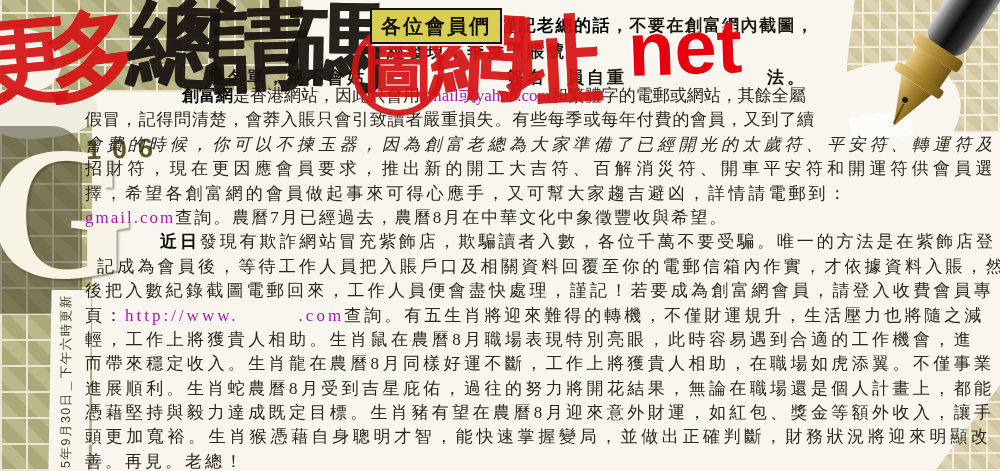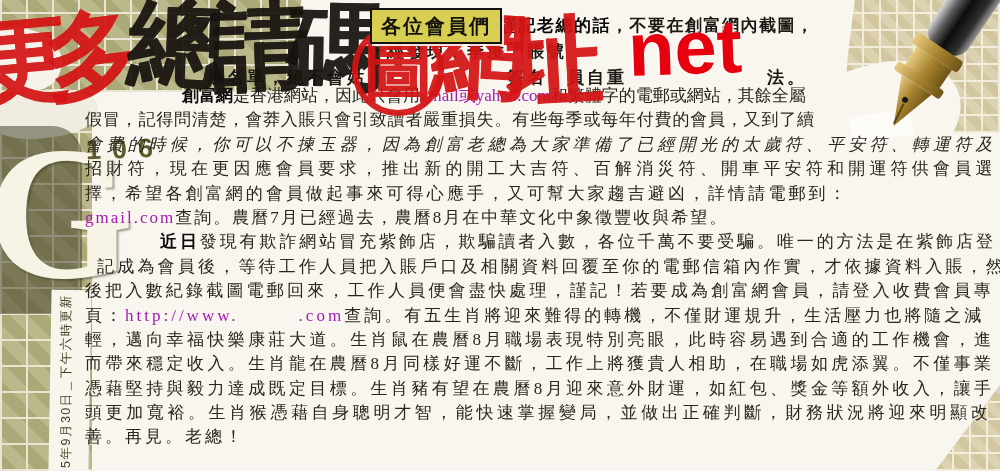--- a/index.html
+++ b/index.html
@@ -134,22 +134,23 @@
       <div class="body-line" style="padding-left: 97px; letter-spacing: 0px;"><span class="t-b">創富網</span><span class="t-n">是香港網站，因此只會用</span><span class="t-f">gmail或yahoo.com</span><span class="t-n">和繁體字的電郵或網站，其餘全屬</span></div>
       <div class="body-line" style="padding-left: 0px; letter-spacing: 0.8px;"><span class="t-n">假冒，記得問清楚，會莽入賬只會引致讀者嚴重損失。有些每季或每年付費的會員，又到了續</span></div>
       <div class="body-line" style="padding-left: 0px; letter-spacing: 4.2px; font-style: italic;"><span class="t-n">會費的時候，你可以不揀玉器，因為創富老總為大家準備了已經開光的太歲符、平安符、轉運符及</span></div>
       <div class="body-line" style="padding-left: 0px; letter-spacing: 4.2px;"><span class="t-n">招財符，現在更因應會員要求，推出新的開工大吉符、百解消災符、開車平安符和開運符供會員選</span></div>
       <div class="body-line" style="padding-left: 0px; letter-spacing: 3.1px;"><span class="t-n">擇，希望各創富網的會員做起事來可得心應手，又可幫大家趨吉避凶，詳情請電郵到：</span></div>
       <div class="body-line" style="padding-left: 0px; letter-spacing: 2px;"><span class="t-f">gmail.com</span><span class="t-n">查詢。農曆7月已經過去，農曆8月在中華文化中象徵豐收與希望。</span></div>
       <div class="body-line" style="padding-left: 75px; letter-spacing: 2.9px;"><span class="t-b">近日</span><span class="t-n">發現有欺詐網站冒充紫飾店，欺騙讀者入數，各位千萬不要受騙。唯一的方法是在紫飾店登</span></div>
       <div class="body-line" style="padding-left: 12px; letter-spacing: 3.2px;"><span class="t-n">記成為會員後，等待工作人員把入賬戶口及相關資料回覆至你的電郵信箱內作實，才依據資料入賬，然</span></div>
       <div class="body-line" style="padding-left: 0px; letter-spacing: 3.2px;"><span class="t-n">後把入數紀錄截圖電郵回來，工作人員便會盡快處理，謹記！若要成為創富網會員，請登入收費會員專</span></div>
       <div class="body-line" style="padding-left: 0px; letter-spacing: 3px;"><span class="t-n">頁：</span><span class="t-f">http://www.　　　.com</span><span class="t-n">查詢。有五生肖將迎來難得的轉機，不僅財運規升，生活壓力也將隨之減</span></div>
-      <div class="body-line" style="padding-left: 0px; letter-spacing: 3.4px;"><span class="t-n">輕，邁向幸福快樂康莊大道。生肖鼠在農曆8月職場表現特別亮眼，此時容易遇到合適的工作機會，進</span></div>
+      <div class="body-line" style="padding-left: 0px; letter-spacing: 3.4px;"><span class="t-n">輕，工作上將獲貴人相助。生肖鼠在農曆8月職場表現特別亮眼，此時容易遇到合適的工作機會，進</span></div>
       <div class="body-line" style="padding-left: 0px; letter-spacing: 3.4px; font-family: Liberation Serif, serif;"><span class="t-n">而帶來穩定收入。生肖龍在農曆8月同樣好運不斷，工作上將獲貴人相助，在職場如虎添翼。不僅事業</span></div>
+      <div class="body-line" style="padding-left: 0px; letter-spacing: 3.4px;"><span class="t-n">進展順利。生肖蛇農曆8月受到吉星庇佑，過往的努力將開花結果，無論在職場還是個人計畫上，都能</span></div>
       <div class="body-line" style="padding-left: 0px; letter-spacing: 3.4px;"><span class="t-n">憑藉堅持與毅力達成既定目標。生肖豬有望在農曆8月迎來意外財運，如紅包、獎金等額外收入，讓手</span></div>
       <div class="body-line" style="padding-left: 0px; letter-spacing: 3.6px;"><span class="t-n">頭更加寬裕。生肖猴憑藉自身聰明才智，能快速掌握變局，並做出正確判斷，財務狀況將迎來明顯改</span></div>
       <div class="body-line" style="padding-left: 0px; letter-spacing: 3px;"><span class="t-n">善。再見。老總！</span></div>
     </div>
 
   <div id="calligraphy">
       <span class="cal red" style="left: -24px; top: 14px; font-size: 92px; transform: rotate(-5deg);">更</span>
       <span class="cal red" style="left: 44px; top: 8px; font-size: 94px; transform: rotate(-7deg);">多</span>
       <span class="cal ink" style="left: 128px; top: -4px; font-size: 96px; transform: rotate(2deg);">總</span>
       <span class="cal ink" style="left: 212px; top: -2px; font-size: 96px; transform: rotate(-2deg);">請</span>

